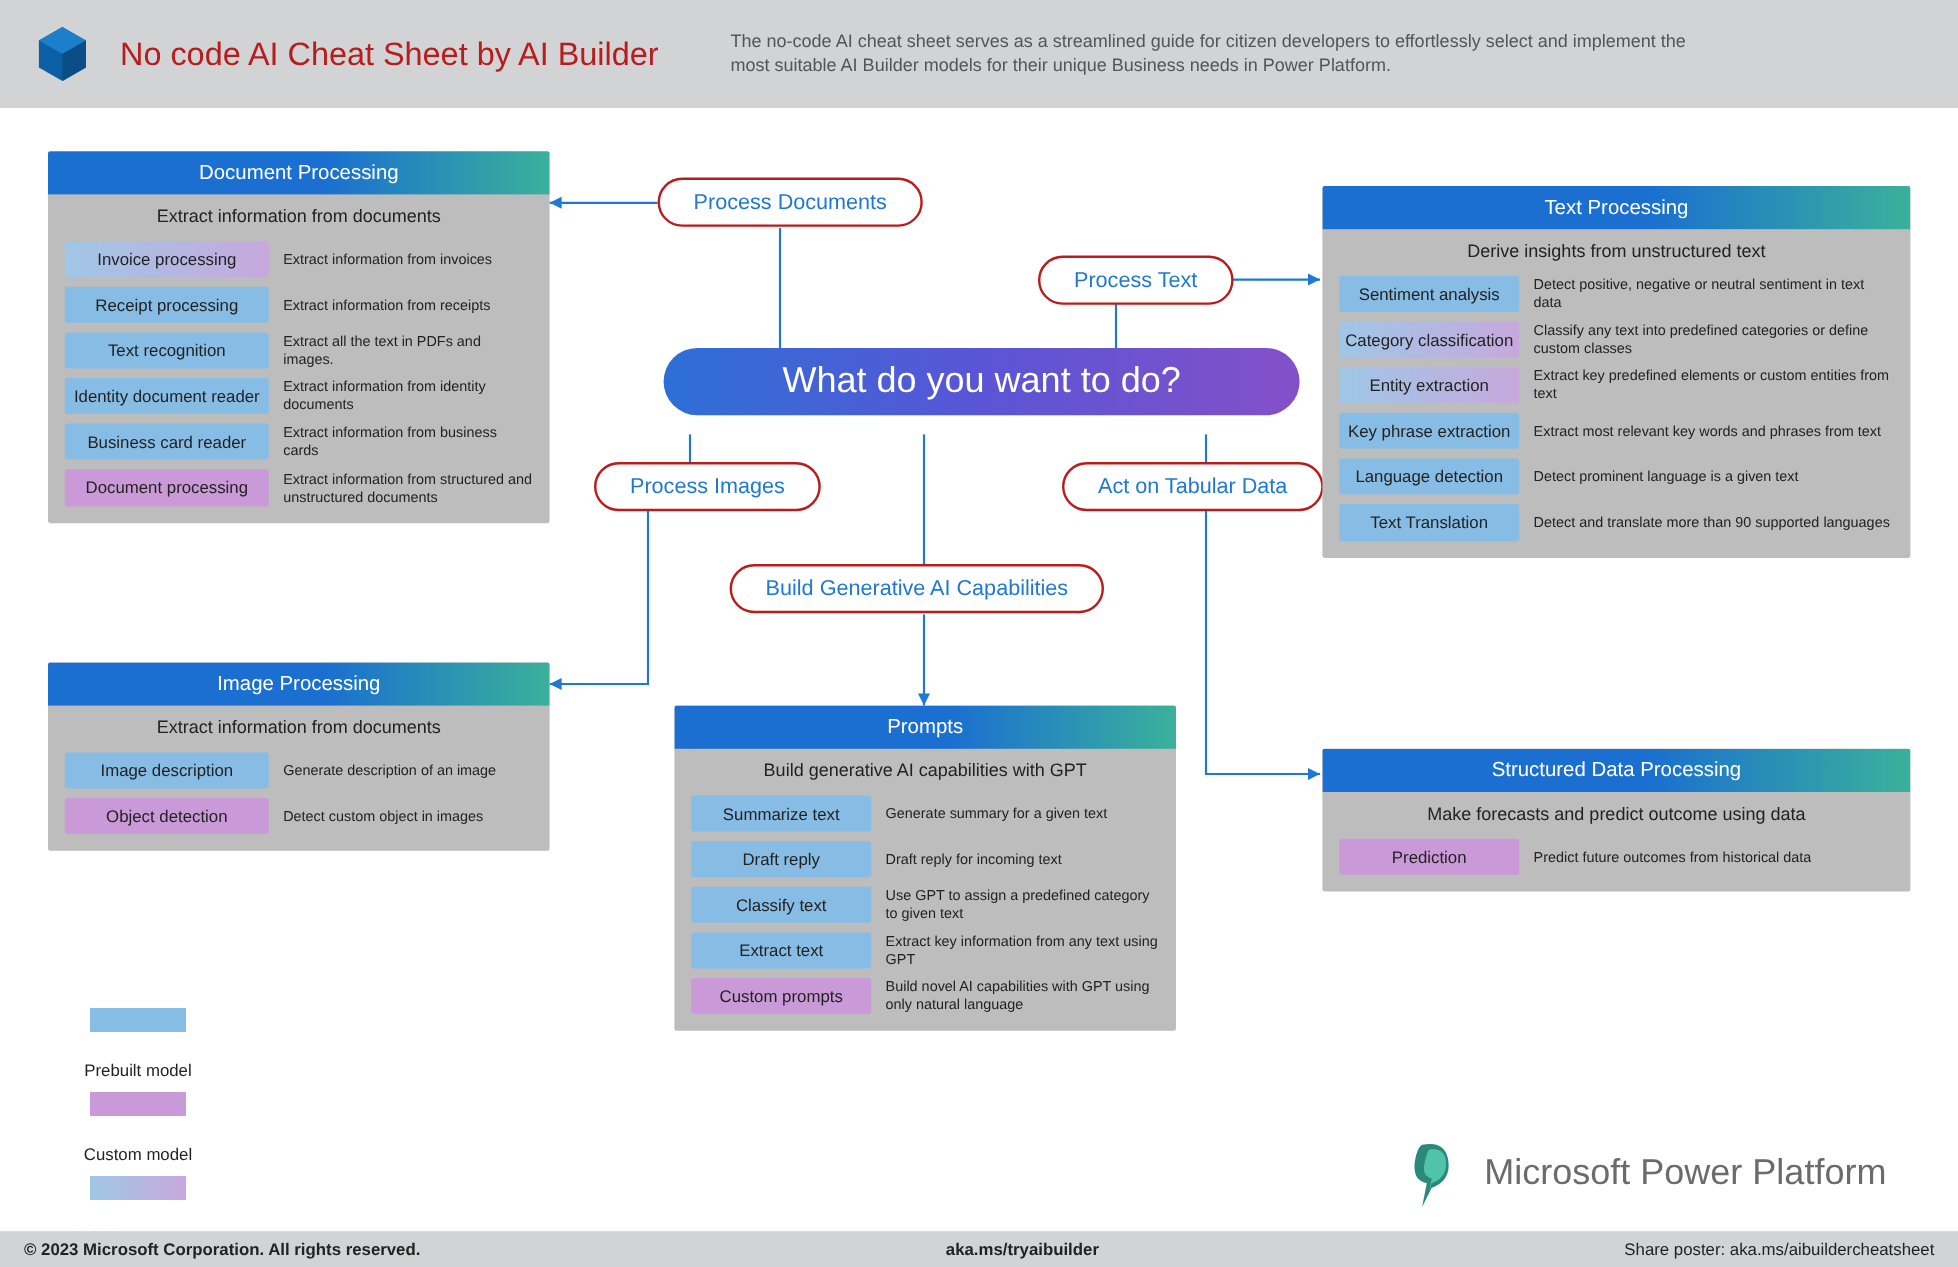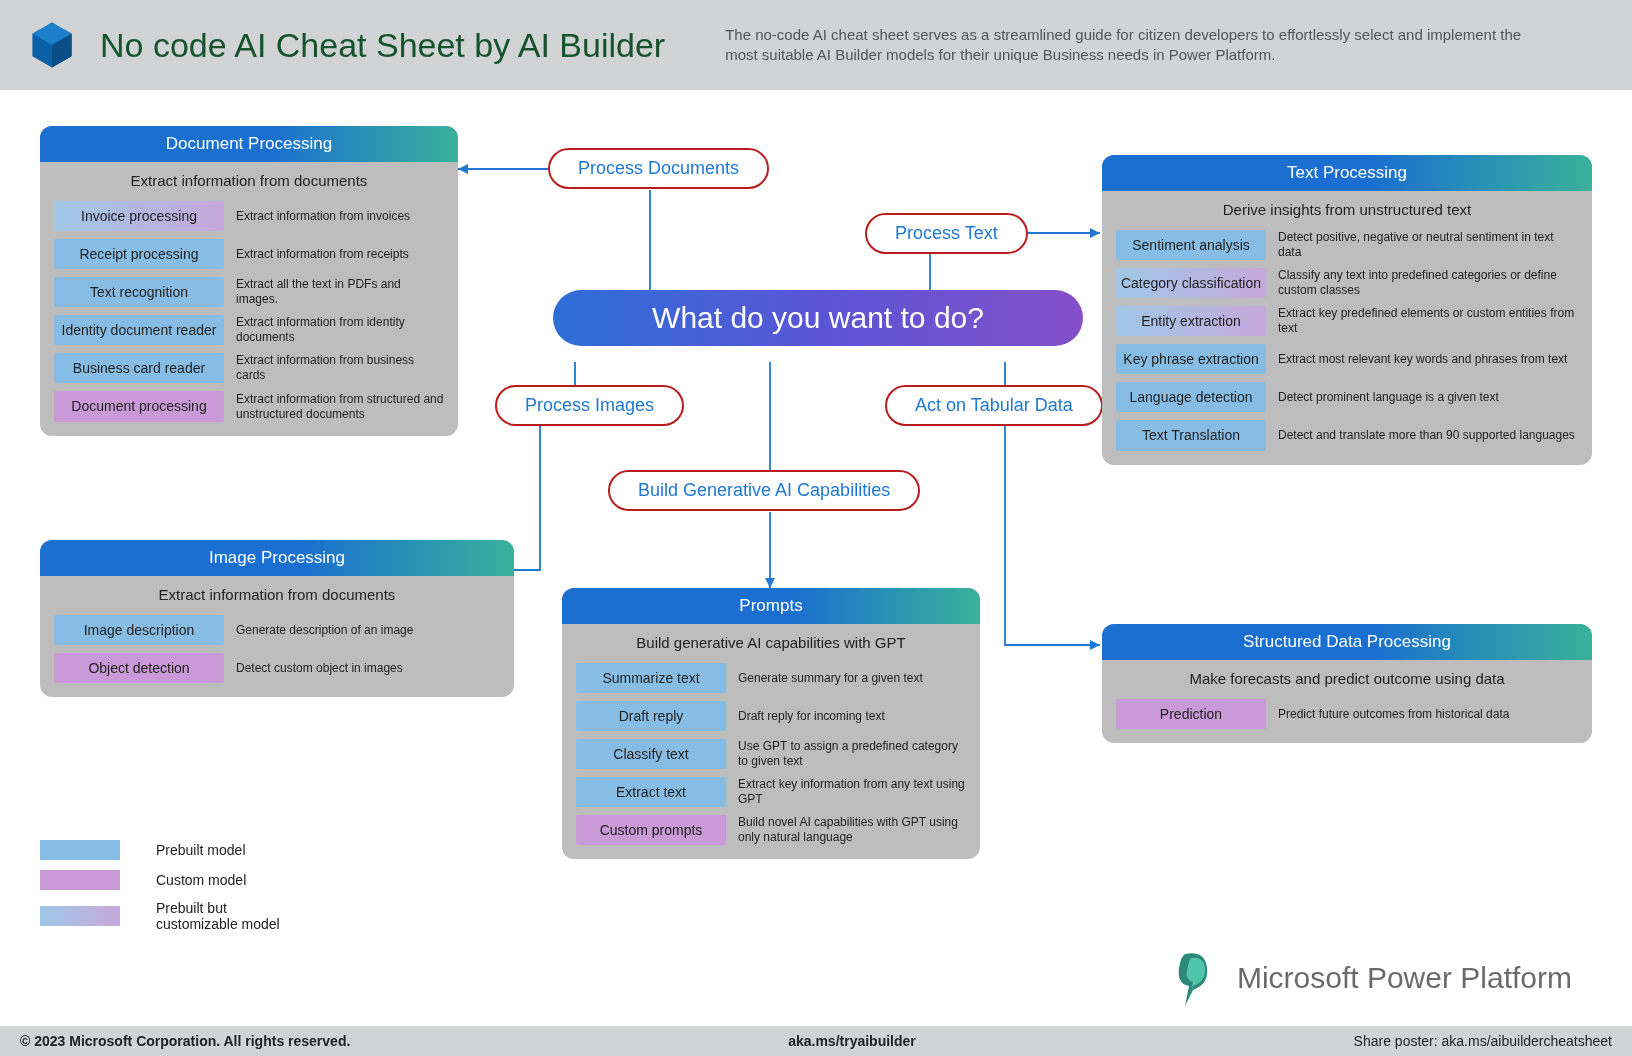--- a/index.html
+++ b/index.html
@@ -1,46 +1,46 @@
 <!DOCTYPE html>
 <html><head>
 <meta charset="utf-8">
 <style>
   * { box-sizing: border-box; margin: 0; padding: 0; }
   body { font-family: "Segoe UI", Arial, sans-serif; background: #fff; width: 1632px; height: 1056px; position: relative; overflow: hidden; }
 
   
   .header { background: #d1d3d4; height: 90px; display: flex; align-items: center; padding: 0 24px; gap: 20px; }
   .logo { width: 56px; height: 56px; }
-  .title { font-size: 34px; color: #14532d; font-weight: 400; flex-shrink: 0; margin-right: 40px; }
+  .title { font-size: 27px; color: #b91c1c; font-weight: 400; flex-shrink: 0; margin-right: 40px; }
   .subtitle { font-size: 15px; color: #555; max-width: 820px; line-height: 1.35; }
 
   
   .center-bubble { position: absolute; left: 553px; top: 290px; width: 530px; height: 56px; border-radius: 40px; background: linear-gradient(90deg, #2d6fd6 0%, #5a55d6 50%, #8450c8 100%); color: #fff; font-size: 30px; font-weight: 400; display: flex; align-items: center; justify-content: center; }
 
   
   .branch { position: absolute; background: #fff; border: 2px solid #b91c1c; border-radius: 28px; padding: 8px 28px; font-size: 18px; color: #1f78d1; font-weight: 400; white-space: nowrap; }
 
   
-  .catbox { position: absolute; background: #bdbdbd; border-radius: 12px; overflow: hidden; }
+  .catbox { position: absolute; background: #bdbdbd; border-radius: 2px; overflow: hidden; }
   .catbox-hdr { background: linear-gradient(90deg, #1a6fd0 0%, #1a6fd0 55%, #3ab19b 100%); color: #fff; text-align: center; padding: 8px 0; font-size: 17px; font-weight: 400; }
   .catbox-sub { text-align: center; font-size: 15px; color: #222; padding: 10px 10px 8px; }
   .feat-row { display: flex; align-items: center; gap: 12px; padding: 4px 14px; }
   .feat-chip { width: 170px; flex-shrink: 0; text-align: center; font-size: 14px; padding: 7px 4px; border-radius: 2px; color: #222; line-height: 1.15; }
   .chip-blue { background: #87bde5; }
   .chip-pink { background: #ca99d7; }
   .chip-grad { background: linear-gradient(90deg, #9fc7e6 0%, #c7a8dc 100%); }
   .feat-desc { font-size: 12px; color: #222; line-height: 1.25; flex: 1; }
 
   
   .narrow .feat-chip { width: 150px; }
 
   
   .legend { position: absolute; left: 40px; top: 840px; }
-  .legend-row { display: flex; align-items: center; gap: 36px; margin-bottom: 10px; }
+  .legend-row { display: flex; align-items: center; gap: 24px; margin-bottom: 10px; flex-direction: column; }
   .legend-swatch { width: 80px; height: 20px; }
   .legend-label { font-size: 14px; color: #222; }
 
   
   .footer { position: absolute; bottom: 0; left: 0; right: 0; height: 30px; background: #d1d3d4; display: flex; align-items: center; justify-content: space-between; padding: 0 20px; font-size: 14px; color: #222; }
 
   
   .product { position: absolute; right: 60px; bottom: 50px; display: flex; align-items: center; gap: 18px; }
   .product-text { font-size: 30px; color: #6b6b6b; font-weight: 400; }
 
@@ -123,21 +123,21 @@
         <div class="feat-desc">Extract information from business cards</div>
       </div>
       <div class="feat-row">
         <div class="feat-chip chip-pink">Document processing</div>
         <div class="feat-desc">Extract information from structured and unstructured documents</div>
       </div>
     </div>
   <div style="height:10px"></div>
 </div>
 
-<div class="catbox" style="left:40px; top:540px; width:474px;">
+<div class="catbox" style="left:40px; top:552px; width:418px;">
   <div class="catbox-hdr">Image Processing</div>
   <div class="catbox-sub">Extract information from documents</div>
   <div id="list-img">
       <div class="feat-row">
         <div class="feat-chip chip-blue">Image description</div>
         <div class="feat-desc">Generate description of an image</div>
       </div>
       <div class="feat-row">
         <div class="feat-chip chip-pink">Object detection</div>
         <div class="feat-desc">Detect custom object in images</div>

